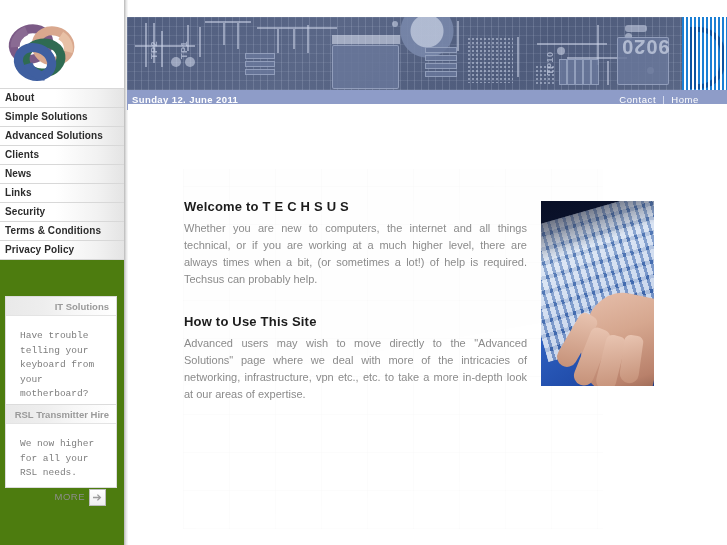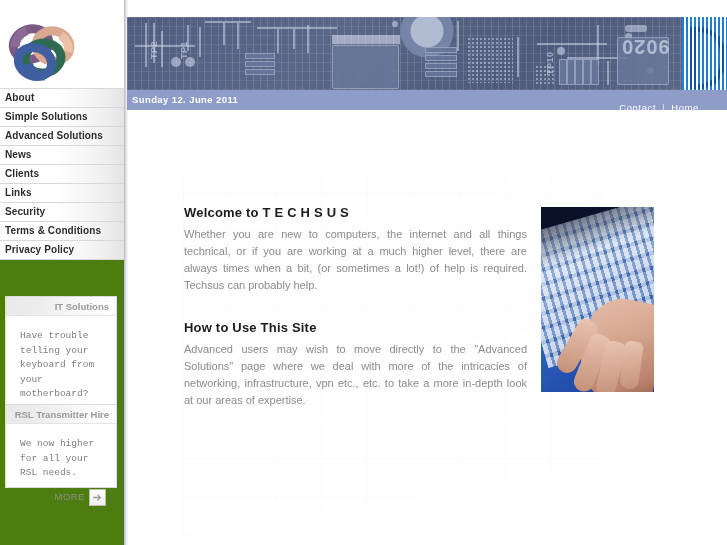--- a/index.html
+++ b/index.html
@@ -205,34 +205,34 @@
     left: 5px; top: 0;
     line-height: 20px;
     font-size: 9.5px;
     font-weight: bold;
     color: #ffffff;
     letter-spacing: 0.4px;
     white-space: nowrap;
   }
   #toplinks {
     position: absolute;
-    right: 28px; top: 8px;
+    right: 28px; top: 0;
     line-height: 20px;
     font-size: 9.5px;
     color: #ffffff;
     letter-spacing: 0.6px;
     white-space: nowrap;
   }
   #toplinks a { color: #ffffff; text-decoration: none; cursor: pointer; }
   #toplinks .sep { padding: 0 6px; color: #e3e8f5; }
 
   
   #content {
     position: absolute;
-    left: 128px; top: 110px;
+    left: 128px; top: 104px;
     width: 599px; height: 435px;
     background: #ffffff;
     overflow: hidden;
   }
   #content-watermark {
     position: absolute;
     left: 55px; top: 65px;
     width: 420px; height: 360px;
     opacity: 0.5;
     background:
@@ -330,22 +330,22 @@
           <path d="M44 50 A17 14 0 0 1 24 44" stroke="#3f5fa0" transform="rotate(20 30 40)"></path>
           <path d="M53 12 A17 15 0 0 1 64 26" stroke="#e8c1a6" transform="rotate(14 48 24)"></path>
         </g>
       </svg>
     </div>
 
     <div id="nav">
       <div class="nav-item"><span>About</span></div>
       <div class="nav-item"><span>Simple Solutions</span></div>
       <div class="nav-item"><span>Advanced Solutions</span></div>
+      <div class="nav-item"><span>Clients</span></div>
       <div class="nav-item"><span>News</span></div>
-      <div class="nav-item"><span>Clients</span></div>
       <div class="nav-item"><span>Links</span></div>
       <div class="nav-item"><span>Security</span></div>
       <div class="nav-item"><span>Terms &amp; Conditions</span></div>
       <div class="nav-item"><span>Privacy Policy</span></div>
     </div>
 
     <div class="widget" id="widget-it">
       <div class="widget-head">IT Solutions</div>
       <div class="widget-body">
         <p>Have trouble telling your keyboard from your motherboard?</p>

